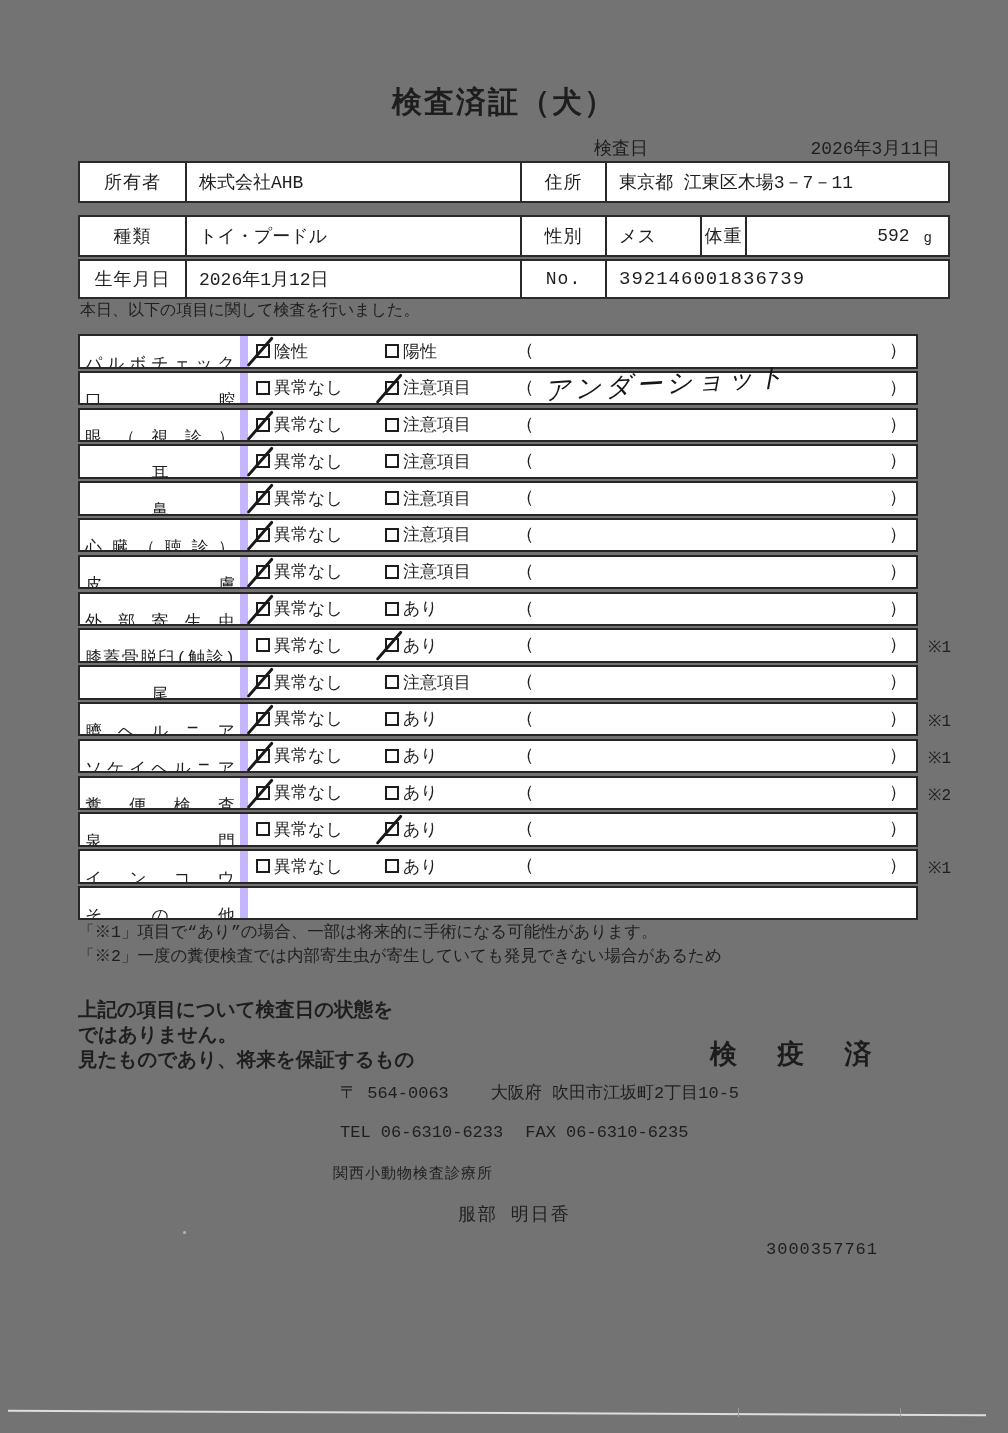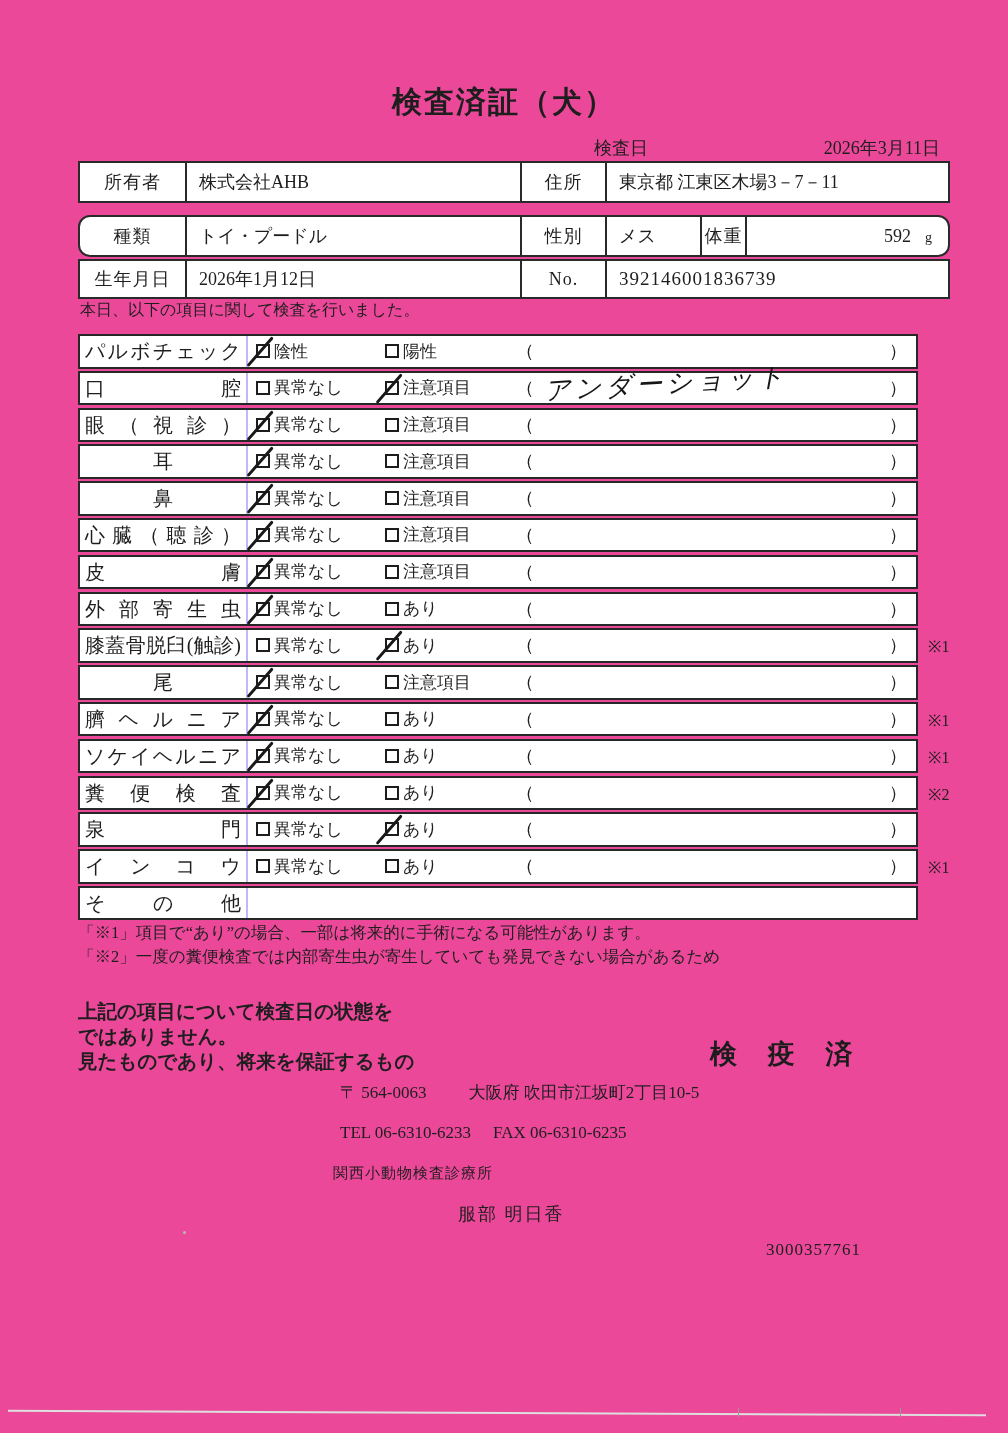--- a/index.html
+++ b/index.html
@@ -1,17 +1,17 @@
 <!DOCTYPE html>
 <html><head>
 <meta charset="utf-8">
 <style>
   html,body{margin:0;padding:0;background:#e8e8e8;}
-  .page{position:relative;width:1008px;height:1433px;background:#ec4899;overflow:hidden;
-        font-family:Liberation Serif, serif;color:#1e1e1e;}
+  .page{position:relative;width:1008px;height:1433px;background:#737373;overflow:hidden;
+        font-family:Liberation Mono, monospace;color:#1e1e1e;}
   .content{position:absolute;left:78px;top:0;width:872px;height:100%;}
 
   
   .title{position:absolute;left:0;top:82px;width:1008px;text-align:center;
          font-size:30px;font-weight:600;letter-spacing:2px;}
   .dateline{position:absolute;top:136px;left:0;width:872px;height:24px;font-size:18px;}
   .dateline .dlabel{position:absolute;left:516px;}
   .dateline .dvalue{position:absolute;right:10px;}
 
   
@@ -27,21 +27,21 @@
   .unit{font-size:14px;margin-left:14px;position:relative;top:2px;}
 
   
   .intro{position:absolute;top:300px;left:2px;font-size:16px;}
 
   
   .checklist{position:absolute;top:334px;left:0;width:840px;}
   .crow{position:relative;box-sizing:border-box;width:840px;height:34.5px;
         border:2px solid #272727;margin-bottom:2.3px;background:#fff;}
   .clabel{position:absolute;left:0;top:0;bottom:0;width:168px;box-sizing:border-box;
-          border-right:2px solid #c4b5fd;padding:0 5px;font-size:20px;line-height:30px;
+          border-right:8px solid #c4b5fd;padding:14px 5px;font-size:17px;line-height:30px;
           text-align:justify;text-align-last:justify;white-space:nowrap;overflow:hidden;}
   .clabel.c1{text-align:center;text-align-last:center;}
   .copts{position:absolute;left:168px;right:0;top:0;bottom:0;}
   .opt{position:absolute;top:0;height:30px;display:flex;align-items:center;font-size:17px;white-space:nowrap;}
   .opt.o1{left:8px;}
   .opt.o2{left:137px;}
   .box{position:relative;width:14px;height:14px;box-sizing:border-box;
        border:2px solid #1d1d1d;margin-right:4px;flex:0 0 auto;}
   .opt[data-checked="true"] .box::after{content:'';position:absolute;left:-11px;bottom:-10px;
        width:38px;height:3px;background:#191919;border-radius:3px;
@@ -95,21 +95,21 @@
       <span class="dvalue">2026年3月11日</span>
     </div>
 
     <div class="trow" style="top:161px;height:42px;">
       <div class="tcell lab w107">所有者</div>
       <div class="tcell val w335">株式会社AHB</div>
       <div class="tcell lab w87 bl">住所</div>
       <div class="tcell val flex1">東京都 江東区木場3－7－11</div>
     </div>
 
-    <div class="trow" style="top:215px;height:42px;border-radius:12px;">
+    <div class="trow" style="top:215px;height:42px;">
       <div class="tcell lab w107">種類</div>
       <div class="tcell val w335">トイ・プードル</div>
       <div class="tcell lab w87 bl">性別</div>
       <div class="tcell val w95">メス</div>
       <div class="tcell lab w65 bl">体重</div>
       <div class="tcell weightval flex1">
         <span>592</span>
         <span class="unit">g</span>
       </div>
     </div>

